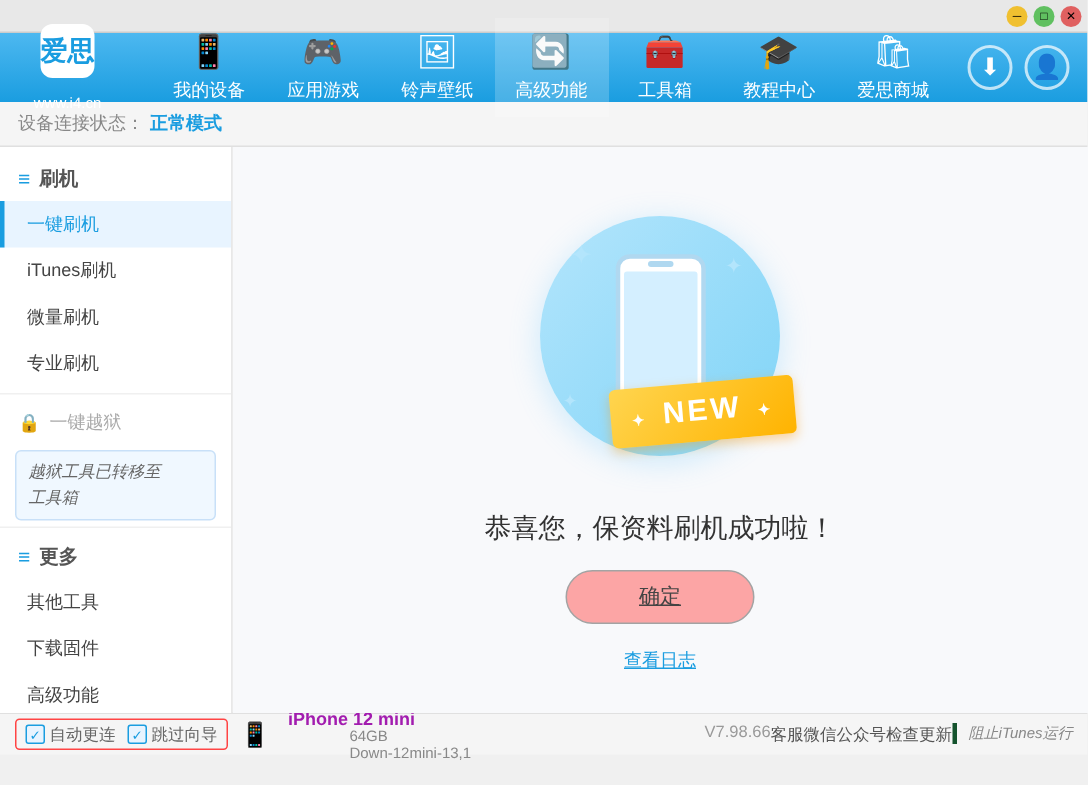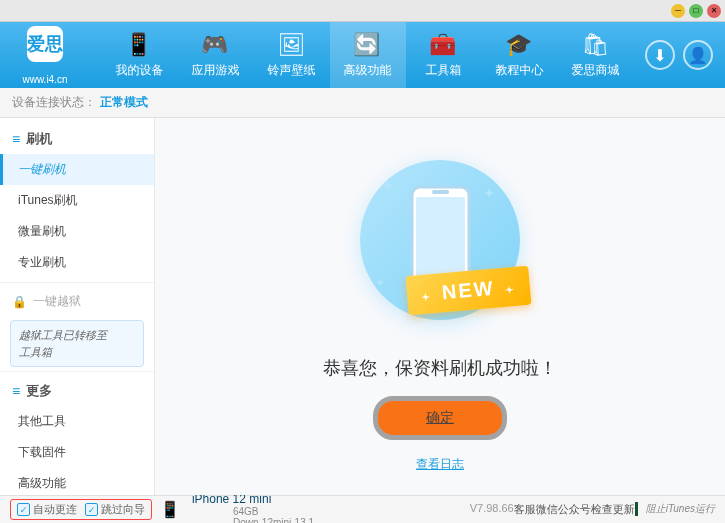--- a/index.html
+++ b/index.html
@@ -22,21 +22,21 @@
       cursor: pointer;
       display: flex; align-items: center; justify-content: center;
       font-size: 8px;
     }
     .btn-min { background: #f0c030; }
     .btn-max { background: #60c060; }
     .btn-close { background: #e06060; }
 
     
     .header {
-      height: 66px;
+      height: 46px;
       background: linear-gradient(180deg, #4db8f0 0%, #1a9de0 100%);
       display: flex;
       align-items: center;
     }
     .logo {
       width: 90px;
       display: flex;
       flex-direction: column;
       align-items: center;
       justify-content: center;
@@ -144,21 +144,20 @@
       color: #444;
       cursor: pointer;
       display: flex;
       align-items: center;
     }
     .sidebar-item.active {
       background: #e8f4ff;
       color: #1a9de0;
       border-left: 3px solid #1a9de0;
       padding-left: 15px;
-      font-style: italic;
     }
     .sidebar-divider {
       height: 1px;
       background: #f0f0f0;
       margin: 4px 0;
     }
     .sidebar-lock-item {
       padding: 6px 12px;
       display: flex;
       align-items: center;
@@ -251,22 +250,22 @@
     .sparkle-1 { top: 15px; left: 20px; }
     .sparkle-2 { top: 25px; right: 25px; font-size: 14px; }
     .sparkle-3 { bottom: 30px; left: 15px; font-size: 12px; }
 
     .success-title {
       font-size: 18px;
       color: #333;
       font-weight: normal;
     }
     .confirm-btn {
-      background: #f97316;
-      border: 5px solid #a3a3a3;
+      background: #fca5a5;
+      border: 1px solid #a3a3a3;
       border-radius: 20px;
       padding: 8px 48px;
       font-size: 14px;
       color: #444;
       cursor: pointer;
       transition: all 0.2s;
       text-decoration: underline;
     }
     .review-link {
       font-size: 12px;
@@ -307,22 +306,22 @@
       color: #1a9de0;
       border-radius: 2px;
     }
     .checkbox.checked { background: #e8f4ff; border-color: #1a9de0; }
     .device-info {
       display: flex;
       flex-direction: column;
       margin-left: 4px;
     }
     .device-name {
-      color: #0c4a6e;
-      font-weight: normal;
+      color: #a21caf;
+      font-weight: bold;
       font-size: 12px;
     }
     .device-sub {
       color: #888;
       font-size: 10px;
       padding-left: 41px;
     }
     .phone-icon-small {
       color: #1a9de0;
       font-size: 16px;

